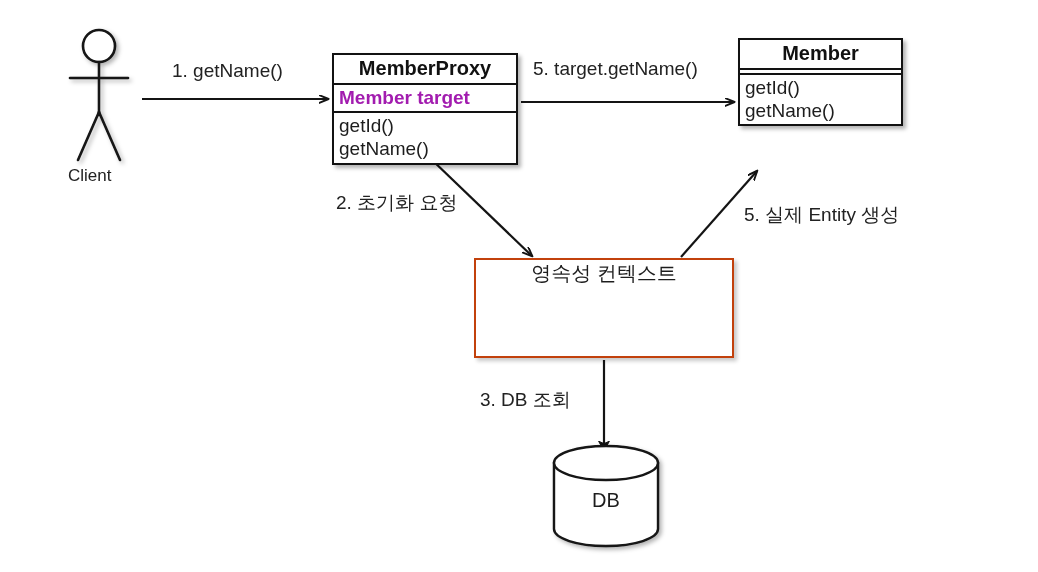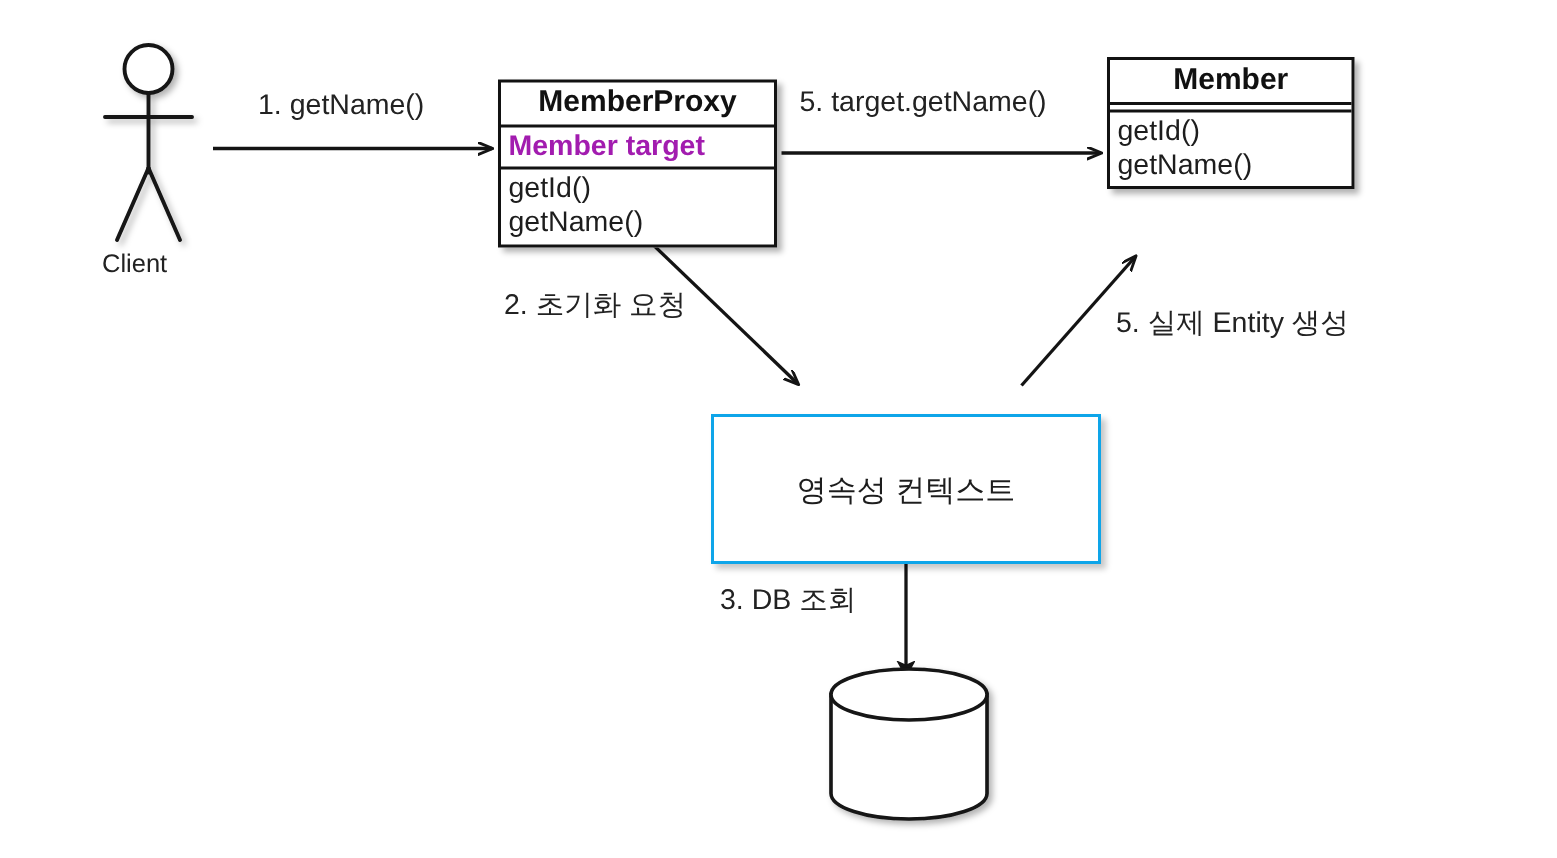--- a/index.html
+++ b/index.html
@@ -67,27 +67,25 @@
     text-align: left;
   }
   .cb-row.bold {
     font-weight: bold;
     color: #a21caf;
   }
   
   .plainbox {
     position: absolute;
     background: #ffffff;
-    border: 2px solid #0ea5e9;
+    border: 2px solid #c2410c;
     box-sizing: border-box;
     display: flex;
-    align-items: center;
     justify-content: center;
     box-shadow: 3px 3px 4px rgba(0,0,0,0.22);
-    margin-top: 18px;
   }
   .plainbox span {
     font-size: 20px;
     color: #1d1d1d;
   }
   
   .db-label {
     position: absolute;
     font-size: 20px;
     color: #1d1d1d;
@@ -166,14 +164,15 @@
   <div class="txt label-flow" style="left:172px; top:60px;">1. getName()</div>
 
   <div class="txt label-flow" style="left:336px; top:190px;">2. 초기화 요청</div>
 
   <div class="txt label-flow" style="left:480px; top:387px;">3. DB 조회</div>
 
   <div class="txt label-flow" style="left:744px; top:202px;">5. 실제 Entity 생성</div>
 
   <div class="txt label-flow" style="left:533px; top:58px;">5. target.getName()</div>
 
+  <div class="db-label" style="left:554px; top:489px; width:104px;">DB</div>
 
 </div>
 
 </body></html>

